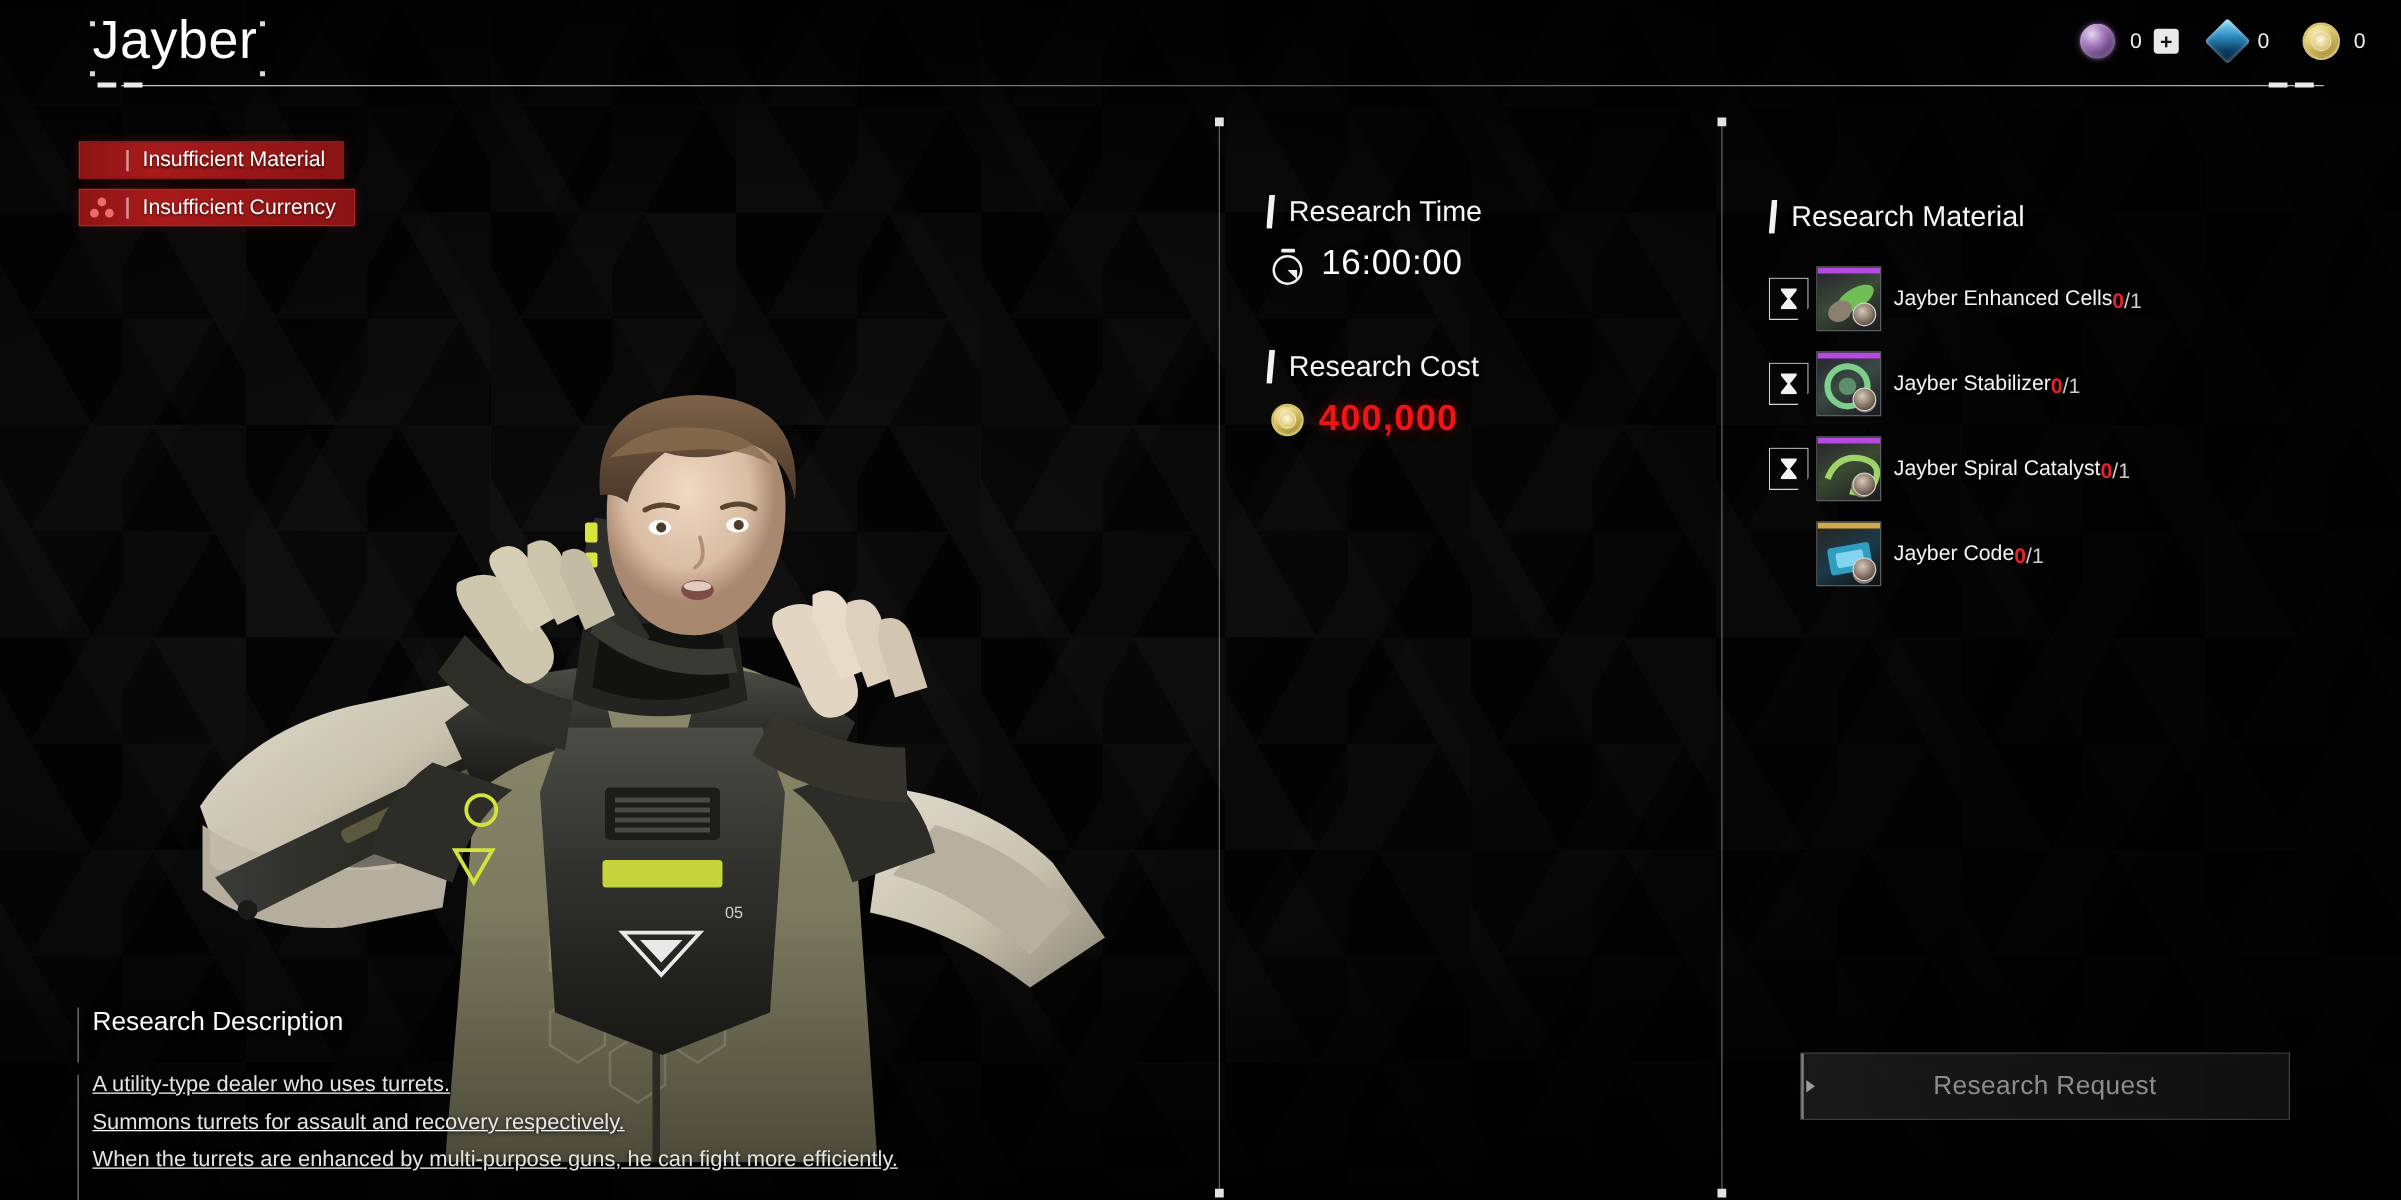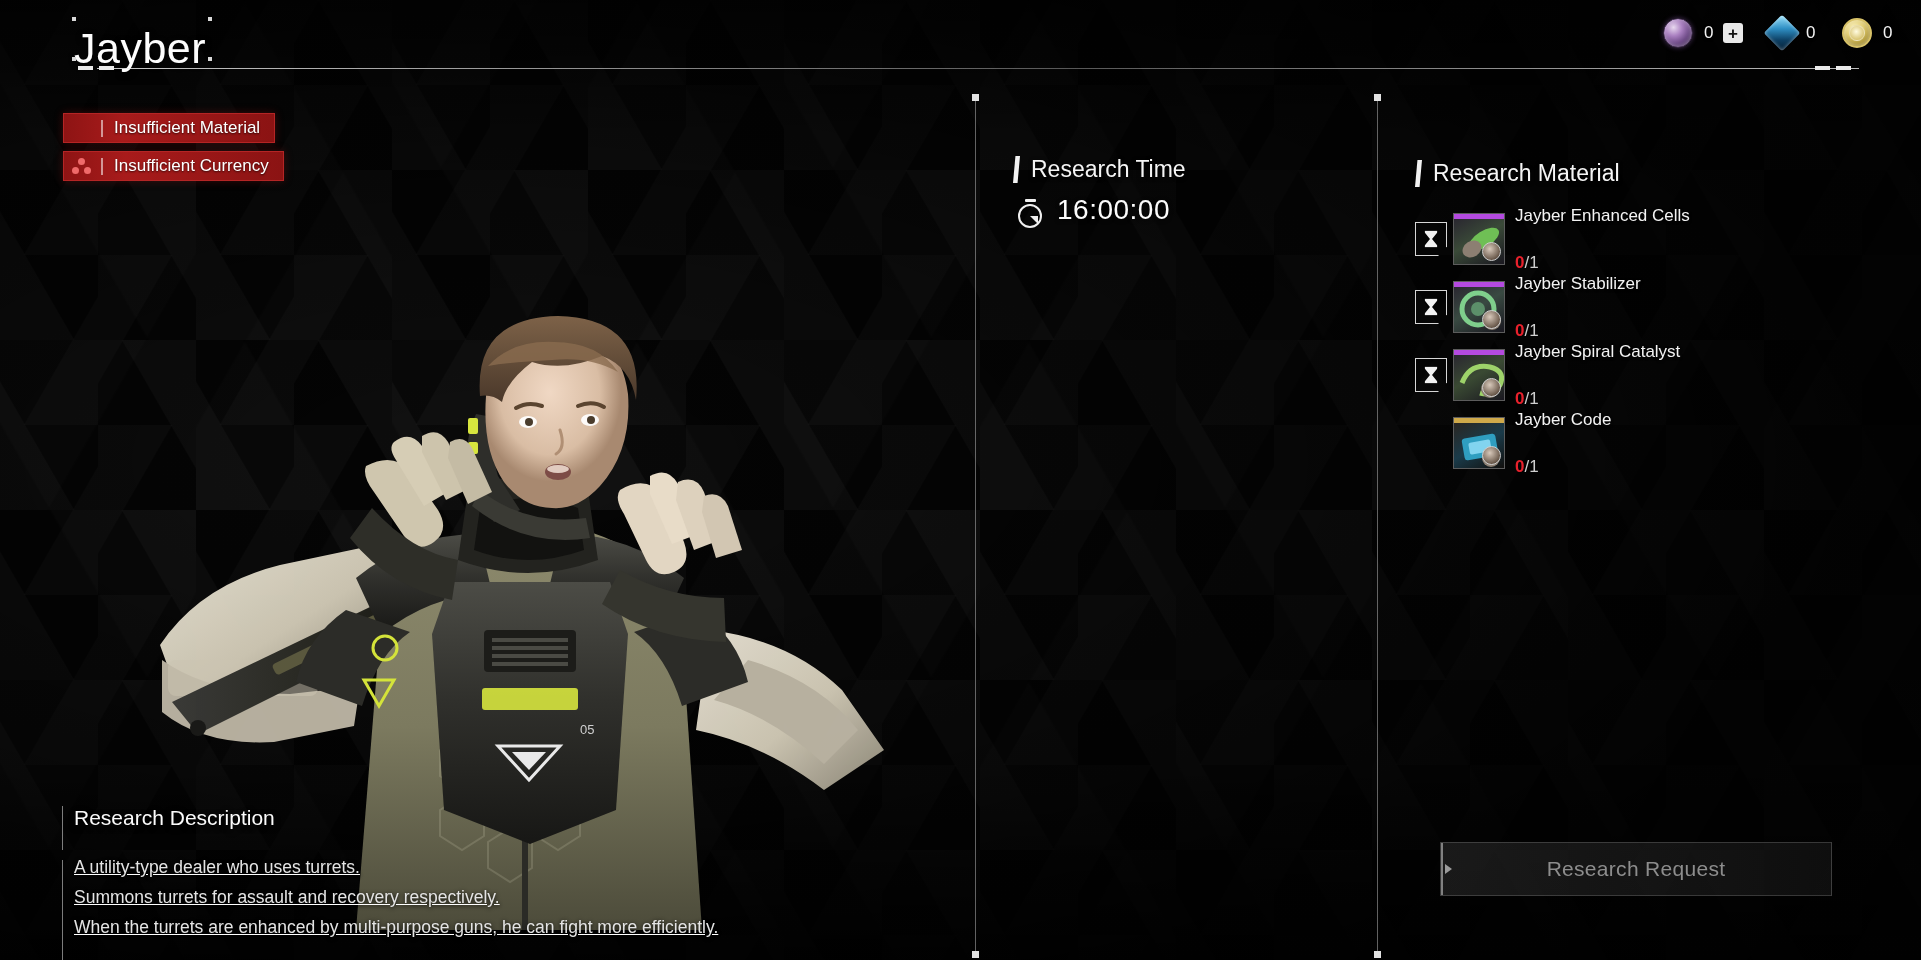--- a/index.html
+++ b/index.html
@@ -33,21 +33,21 @@
     position:absolute; inset:0;
     background:
       radial-gradient(ellipse 72% 62% at 26% 48%, rgba(0,0,0,.0) 0%, rgba(0,0,0,.55) 70%, rgba(0,0,0,.82) 100%),
       linear-gradient(to bottom, rgba(0,0,0,.55) 0%, rgba(0,0,0,0) 14%, rgba(0,0,0,0) 80%, rgba(0,0,0,.7) 100%);
   }
 
   
   .hdr-title {
     position:absolute; left:74px; top:8px;
     font-size:43px; font-weight:400; letter-spacing:.5px;
-    color:#fdfdfd; text-shadow:0 2px 6px rgba(0,0,0,.9);margin-top:16px;
+    color:#fdfdfd; text-shadow:0 2px 6px rgba(0,0,0,.9);
   }
   .corner-dot { position:absolute; width:4px; height:4px; background:#d9d9d9; }
   .cd-tl { left:72px; top:17px; }
   .cd-tr { left:208px; top:17px; }
   .cd-bl { left:72px; top:57px; }
   .cd-br { left:208px; top:57px; }
 
   .hdr-rule {
     position:absolute; left:97px; top:68px; width:1762px; height:1px;
     background:linear-gradient(to right, rgba(235,235,235,.85), rgba(190,190,190,.45) 55%, rgba(235,235,235,.8));
@@ -231,21 +231,21 @@
     background:#151318;
   }
   .mat-icon .toprail { position:absolute; left:0; right:0; top:0; height:5px; }
   .mat-icon .art { position:absolute; inset:5px 0 0 0; }
   .mat-icon .sub {
     position:absolute; right:3px; bottom:3px; width:19px; height:19px;
     border-radius:50%; border:1px solid #cfcfcf;
     background:radial-gradient(circle at 40% 35%, #d8c9bb, #6b5a4c 70%, #2a211c);
   }
 
-  .mat-text { display:flex; flex-direction:column; justify-content:center;gap:24px; }
+  .mat-text { display:flex; flex-direction:row; justify-content:center; }
   .mat-name { font-size:17px; color:#f3f3f3; line-height:1.25; text-shadow:0 1px 3px rgba(0,0,0,.85); }
   .mat-count { font-size:17px; color:#cfcfcf; margin-top:3px; }
   .mat-count .have { color:#e8212c; font-weight:700; }
 
   
   .req-btn {
     position:absolute; left:1440px; top:842px; width:392px; height:54px;
     background:linear-gradient(to right, rgba(40,40,40,.62), rgba(26,26,26,.55));
     border:1px solid rgba(150,150,150,.30);
     display:flex; align-items:center; justify-content:center;
@@ -462,20 +462,30 @@
     </div>
     <div class="rtime-val">
       <span class="stopwatch">
         <span class="crown"></span>
           <span class="body"></span>
       </span>
       <span class="big-num">16:00:00</span>
     </div>
   </div>
 
+  <div class="rcost">
+    <div class="sec-head">
+      <span class="sec-bar"></span>
+      <span class="sec-title">Research Cost</span>
+    </div>
+    <div class="rcost-val">
+      <span class="coin-sm"></span>
+      <span class="cost-num">400,000</span>
+    </div>
+  </div>
 
   <div class="rmat">
     <div class="sec-head">
       <span class="sec-bar"></span>
       <span class="sec-title">Research Material</span>
     </div>
 
     <div class="mat-list">
 
       <div class="mat-row">

